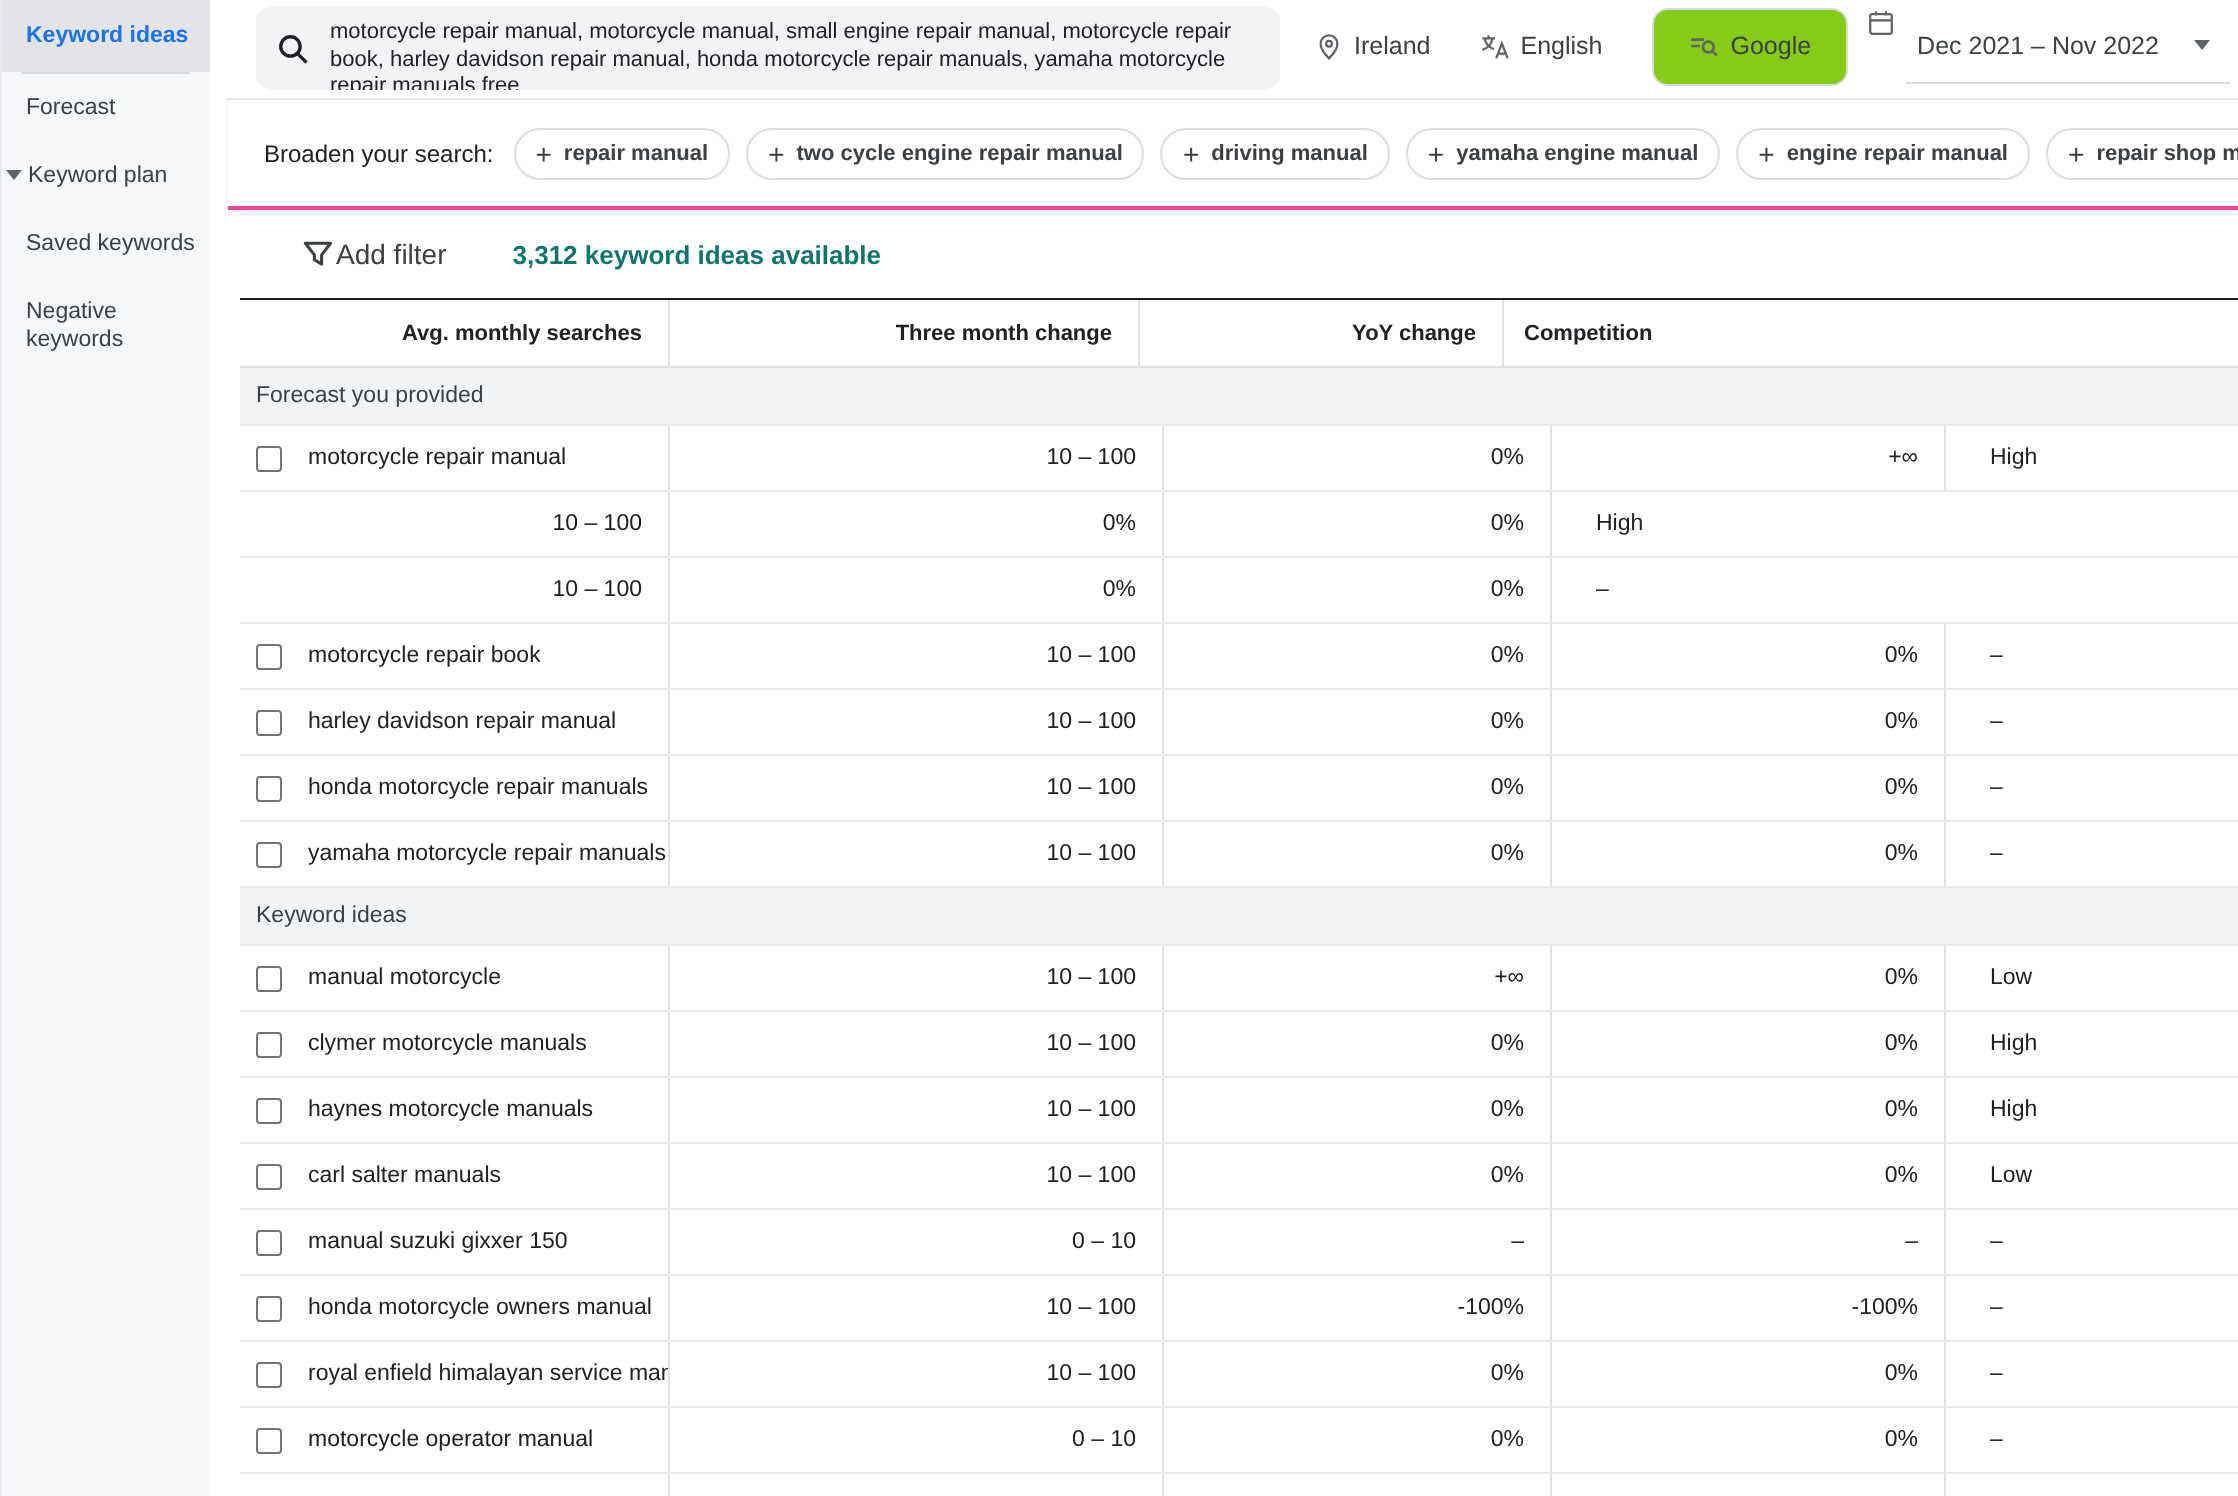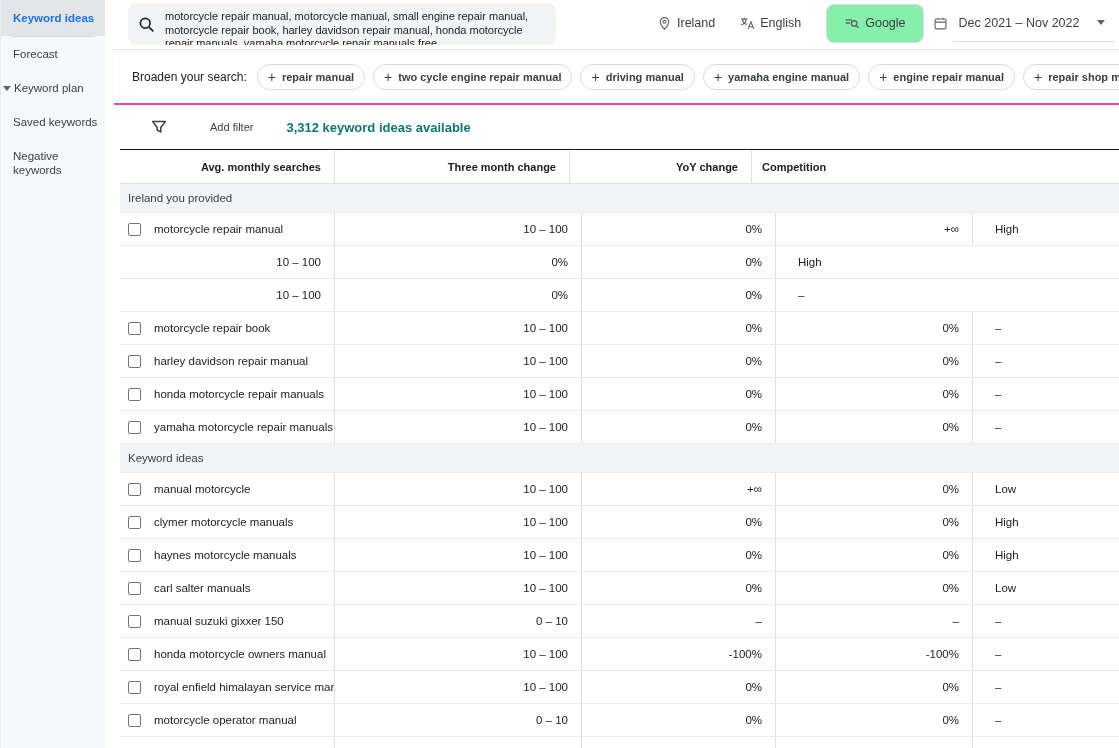--- a/index.html
+++ b/index.html
@@ -17,44 +17,44 @@
   .side-item.selected { background:#e2e4e7; color:#1a73e8; font-weight:bold; padding-top:11px; padding-bottom:11px; }
   .side-divider { border-top:1px solid #d7dade; margin:0 10px; }
   .caret { display:inline-block; width:0; height:0; border-left:4px solid transparent; border-right:4px solid transparent; border-top:5px solid #5f6368; margin-left:-10px; margin-right:3px; vertical-align:middle; }
 
   
   .content { flex:1; min-width:0; position:relative; background:#fff; }
 
   
   .topbar { position:relative; height:50px; }
   .topbar-border { position:absolute; left:8px; right:0; top:49px; height:1px; background:#e4e6e9; }
-  .search-pill { position:absolute; left:23px; top:3px; width:428px; height:42px; background:#f1f3f4; border-radius:8px; display:flex; overflow:hidden; cursor:text;justify-content:space-between; }
+  .search-pill { position:absolute; left:23px; top:3px; width:512px; height:42px; background:#f1f3f4; border-radius:8px; display:flex; overflow:hidden; cursor:text;justify-content:space-between; }
   .search-icon-box { width:37px; flex:none; display:flex; align-items:center; justify-content:center; }
   .search-text { flex:1; font-size:11px; line-height:13.5px; padding:7px 10px 0 0; color:#202124; overflow:hidden; }
 
   .top-controls { position:absolute; left:548px; top:0; right:0; height:46px; display:flex; align-items:center; }
-  .ctrl { display:flex; align-items:center; font-size:12.5px; color:#3c4043; cursor:pointer; white-space:nowrap; }
+  .ctrl { display:flex; font-size:12.5px; color:#3c4043; cursor:pointer; white-space:nowrap; }
   .ctrl svg { margin-right:5px; flex:none; }
   .ctrl-location { margin-left:4px; }
   .ctrl-language { margin-left:25px; }
-  .network-box { margin-left:25px; border:1px solid #dadce0; border-radius:8px; height:39px; padding:0 17px; display:flex; align-items:center; background:#86efac; }
+  .network-box { margin-left:25px; border:1px solid #dadce0; border-radius:8px; height:39px; padding:0 17px; display:flex; align-items:center; background:#84cc16; }
   .ctrl-date { margin-left:5px; position:relative; padding:0 6px 0 4px; }
   .date-inner { display:flex; align-items:center; border-bottom:1px solid #dadce0; height:38px; padding:0 10px 0 6px; }
   .date-arrow { width:0; height:0; border-left:4px solid transparent; border-right:4px solid transparent; border-top:5px solid #5f6368; margin-left:18px; }
 
   
   .broaden-row { height:55px; display:flex; align-items:center; padding-left:18px; margin-left:9px; border-bottom:2px solid #ec4899; box-shadow:0 1px 2px rgba(60,64,67,.10); white-space:nowrap; overflow:hidden; }
   .broaden-label { font-size:12px; color:#202124; margin-right:10px; flex:none; }
   .chips { display:flex; gap:8px; flex:none; }
   .chip { height:26px; border:1px solid #dadce0; border-radius:14px; background:#fff; display:flex; align-items:center; padding:0 10px; font-size:11px; font-weight:600; color:#3c4043; cursor:pointer; flex:none; }
   .chip .plus { font-size:14px; font-weight:400; margin-right:6px; color:#3c4043; }
 
   
   .filter-row { height:44px; display:flex; align-items:center; padding-left:36px; margin-left:9px; }
-  .add-filter { font-size:11px; color:#3c4043; margin-left:42px; cursor:pointer; }
+  .add-filter { font-size:14px; color:#3c4043; cursor:pointer; }
   .ideas-count { font-size:13px; font-weight:bold; color:#0f766e; margin-left:33px; }
 
   
   .ktable { margin-left:15px; border-top:1px solid #1f1f1f; overflow:hidden; }
   .trow { display:grid; grid-template-columns:215px 235px 182px 185px 1fr; }
   .cell { display:flex; align-items:center; font-size:11.5px; color:#202124; min-width:0; }
   .bordered { border-right:1px solid #e0e0e0; }
   .c-key { padding-left:8px; gap:13px; overflow:hidden; }
   .c-key .kw { white-space:nowrap; overflow:hidden; }
   .c-num { justify-content:flex-end; padding-right:13px; }
@@ -176,21 +176,21 @@
     </div>
 
     <div class="ktable">
       <div class="trow thead">
         <div class="cell c-num bordered">Avg. monthly searches</div>
         <div class="cell c-num bordered">Three month change</div>
         <div class="cell c-num bordered">YoY change</div>
         <div class="cell c-comp">Competition</div>
       </div>
       <div>
-          <div class="section-row">Ireland you provided</div>
+          <div class="section-row">Forecast you provided</div>
           <div class="trow data-row">
             <div class="cell c-key bordered">
               <span class="checkbox"></span>
               <span class="kw">motorcycle repair manual</span>
             </div>
             <div class="cell c-num bordered">10 – 100</div>
             <div class="cell c-num bordered">0%</div>
             <div class="cell c-num bordered">+∞</div>
             <div class="cell c-comp">High</div>
           </div>

